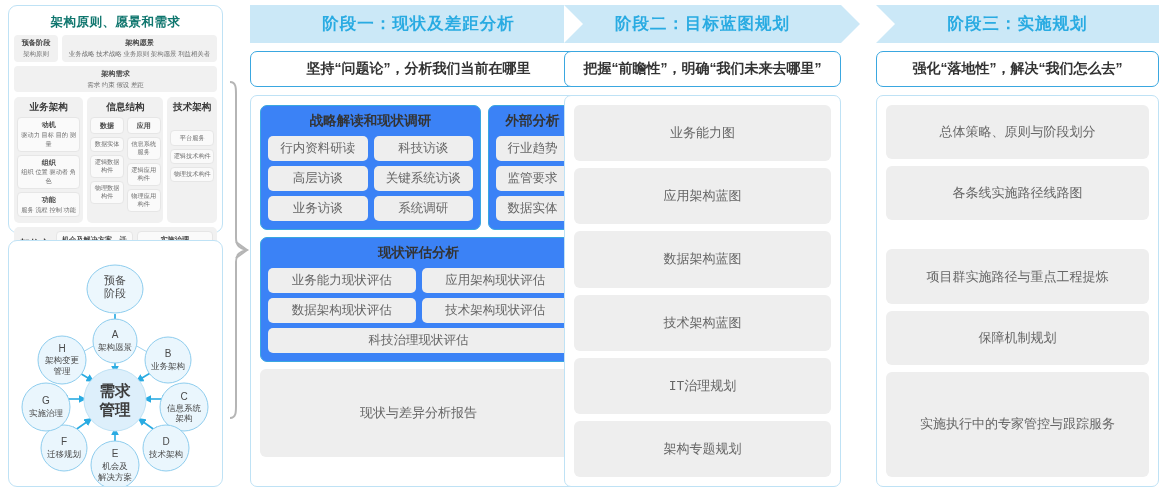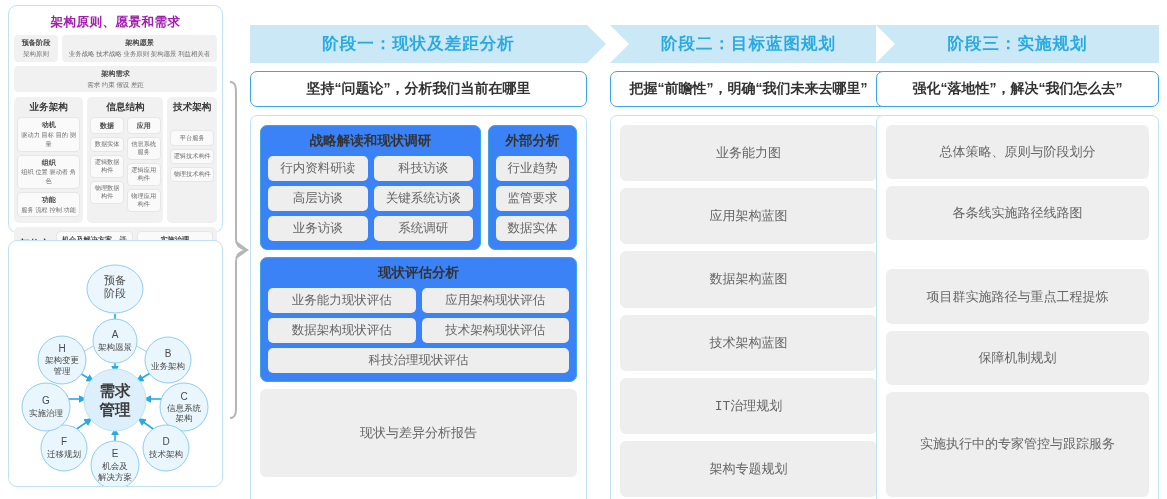--- a/index.html
+++ b/index.html
@@ -20,21 +20,21 @@
     border:1px solid #bfe2f5;border-radius:9px;background:#fff;
     box-sizing:border-box;padding:5px 5px;
   }
   .adm-panel{
     position:relative;width:215px;height:247px;margin-top:7px;
     border:1px solid #bfe2f5;border-radius:9px;background:#fff;
     box-sizing:border-box;
   }
 
   .tg-title{
-    text-align:center;font-weight:bold;font-size:12.5px;color:#a21caf;
+    text-align:center;font-weight:bold;font-size:12.5px;color:#0f766e;
     letter-spacing:.5px;margin:3px 0 4px 0;
   }
   .tg-cell{
     background:#f1f1f1;border-radius:4px;
     font-size:6.4px;color:#6d6d6d;text-align:center;
     padding:3px 2px;line-height:1.45;box-sizing:border-box;
   }
   .tg-cell b{display:block;font-size:7.2px;color:#4a4a4a;font-weight:bold;margin-bottom:1px;}
 
   .tg-r1{display:flex;gap:4px;margin-bottom:4px;}
@@ -70,27 +70,27 @@
 
   
   .adm-svg{display:block;}
 
   
   .brace{position:absolute;left:222px;top:80px;width:36px;height:340px;}
 
   
   .phase{position:absolute;top:5px;}
   .ph1{left:250px;width:337px;}
-  .ph2{left:610px;width:277px;}
+  .ph2{left:564px;width:277px;}
   .ph3{left:876px;width:283px;}
 
   .ph-head{
     position:relative;height:38px;background:#cbe8f7;
     display:flex;align-items:center;justify-content:center;
-    color:#29abe2;font-weight:bold;font-size:16.5px;letter-spacing:1px;margin-top:20px;
+    color:#29abe2;font-weight:bold;font-size:16.5px;letter-spacing:1px;
   }
   .ph-head.arrow-r::after{
     content:"";position:absolute;right:-19px;top:0;width:0;height:0;
     border-top:19px solid transparent;border-bottom:19px solid transparent;
     border-left:19px solid #cbe8f7;z-index:2;
   }
   .ph-head.notch-l::before{
     content:"";position:absolute;left:0;top:0;width:0;height:0;
     border-top:19px solid transparent;border-bottom:19px solid transparent;
     border-left:19px solid #ffffff;z-index:3;

